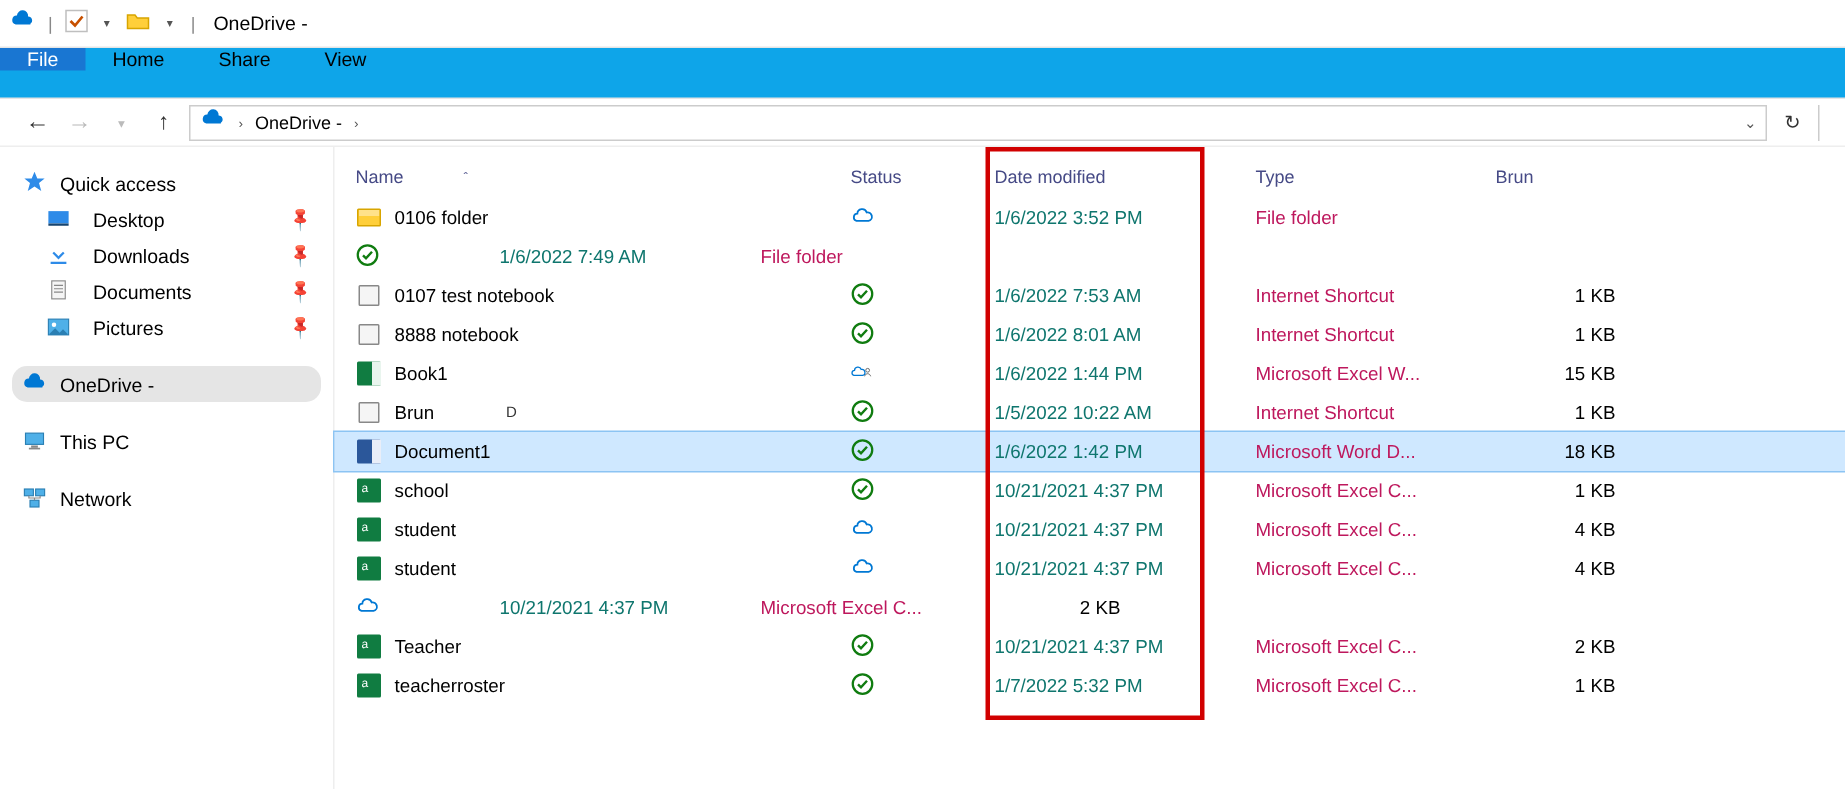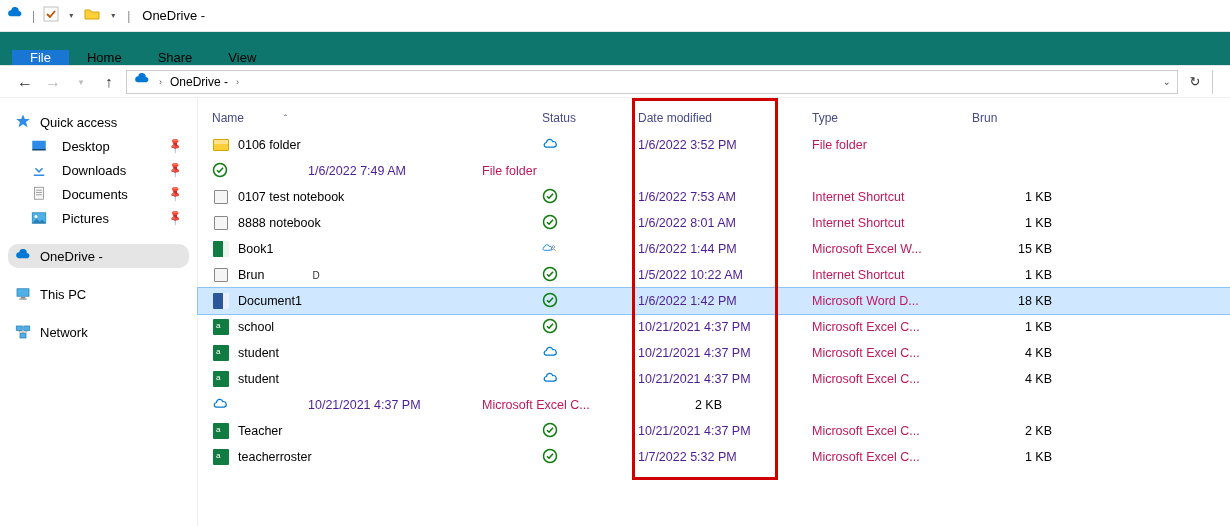--- a/index.html
+++ b/index.html
@@ -24,24 +24,23 @@
   }
   .titlebar .sep { color:#888; padding:0 2px;}
   .titlebar .appicon svg { width:18px; height:18px; }
   .titlebar .dropdown-caret { font-size:8px; color:#555; padding:0 4px;}
   .title-text { font-size:13px; padding-left:4px; color:#000;}
 
   
   .ribbon {
     height: 34px;
     display:flex;
-    align-items:flex-end;
+    align-items:flex-start;
     border-bottom:1px solid #e5e5e5;
-    background:#0f766e;
-    padding-left:12px;
+    background:#0ea5e9;
   }
   .ribbon .tab {
     padding:0 18px;
     display:flex;
     align-items:center;
     font-size:13px;
     cursor:pointer;
   }
   .ribbon .tab.file {
     background:#1976d2;
@@ -88,21 +87,21 @@
     font-size:13px;
     color:#333;
   }
 
   
   .main {
     display:flex;
     height: calc(526px - 32px - 34px - 32px);
   }
   .sidebar {
-    width: 198px;
+    width: 223px;
     border-right:1px solid #eee;
     padding: 12px 8px;
     font-size:13px;
   }
   .side-group { margin-bottom:14px; }
   .side-item {
     display:flex;
     align-items:center;
     gap:8px;
     padding: 3px 6px;
@@ -152,21 +151,21 @@
     padding-left:14px;
     font-size:12.5px;
   }
   .row.selected {
     background:#cfe8ff;
     outline:1px solid #8cc4f3;
   }
   .cell { overflow:hidden; text-overflow:ellipsis; white-space:nowrap; }
   .cell.name { width:330px; display:flex; align-items:center; gap:8px;}
   .cell.status { width:90px; display:flex; align-items:center;}
-  .cell.date { width:180px; padding-left:6px; color:#4c1d95;}
+  .cell.date { width:180px; padding-left:6px; color:#0f766e;}
   .cell.type { width:160px; color:#be185d;}
   .cell.size { width:100px; text-align:right; padding-right:20px;}
 
   .file-ico { width:18px; height:18px; display:flex; align-items:center; justify-content:center;}
   .folder-yellow { width:16px; height:12px; background:#ffcf3a; border-radius:1px;
     box-shadow: inset 0 4px 0 #ffe28a; border:1px solid #d8a500;}
   .excel-ico { width:16px; height:16px; background:#107c41; position:relative; border-radius:1px;}
   .excel-ico::after { content:""; position:absolute; right:0; top:0; bottom:0; width:6px; background:#e9f5ee;}
   .excel-csv { width:16px; height:16px; background:#107c41; border-radius:1px; position:relative;}
   .excel-csv::after { content:"a"; color:#fff; font-size:8px; position:absolute; left:3px; top:2px;}

